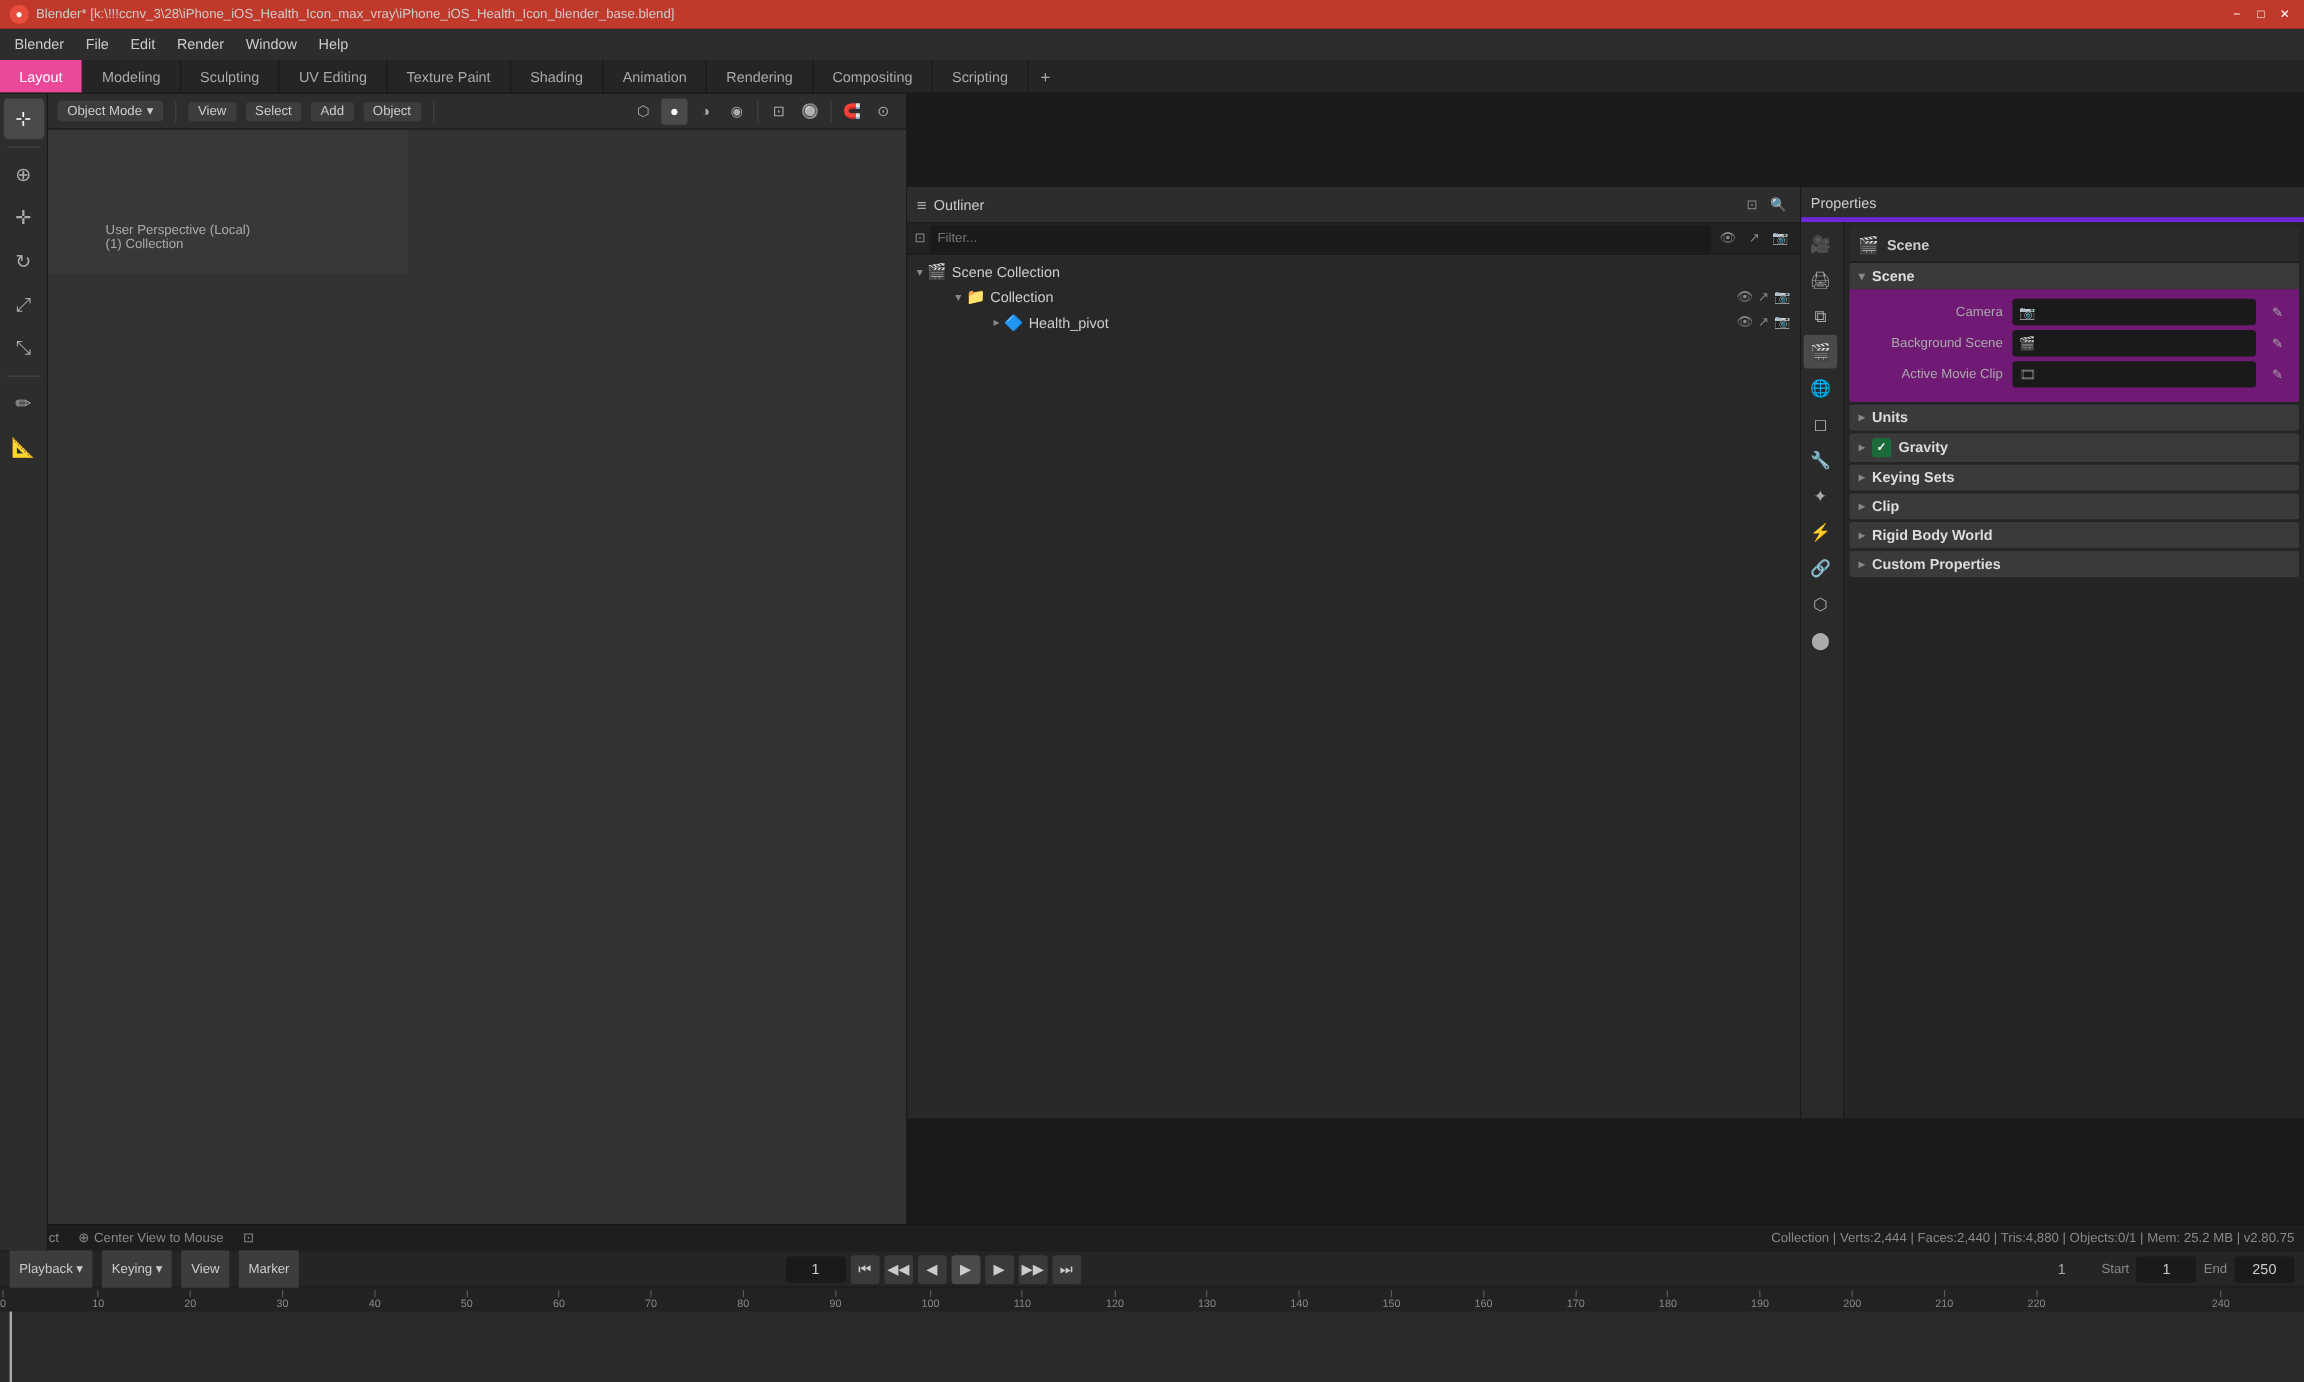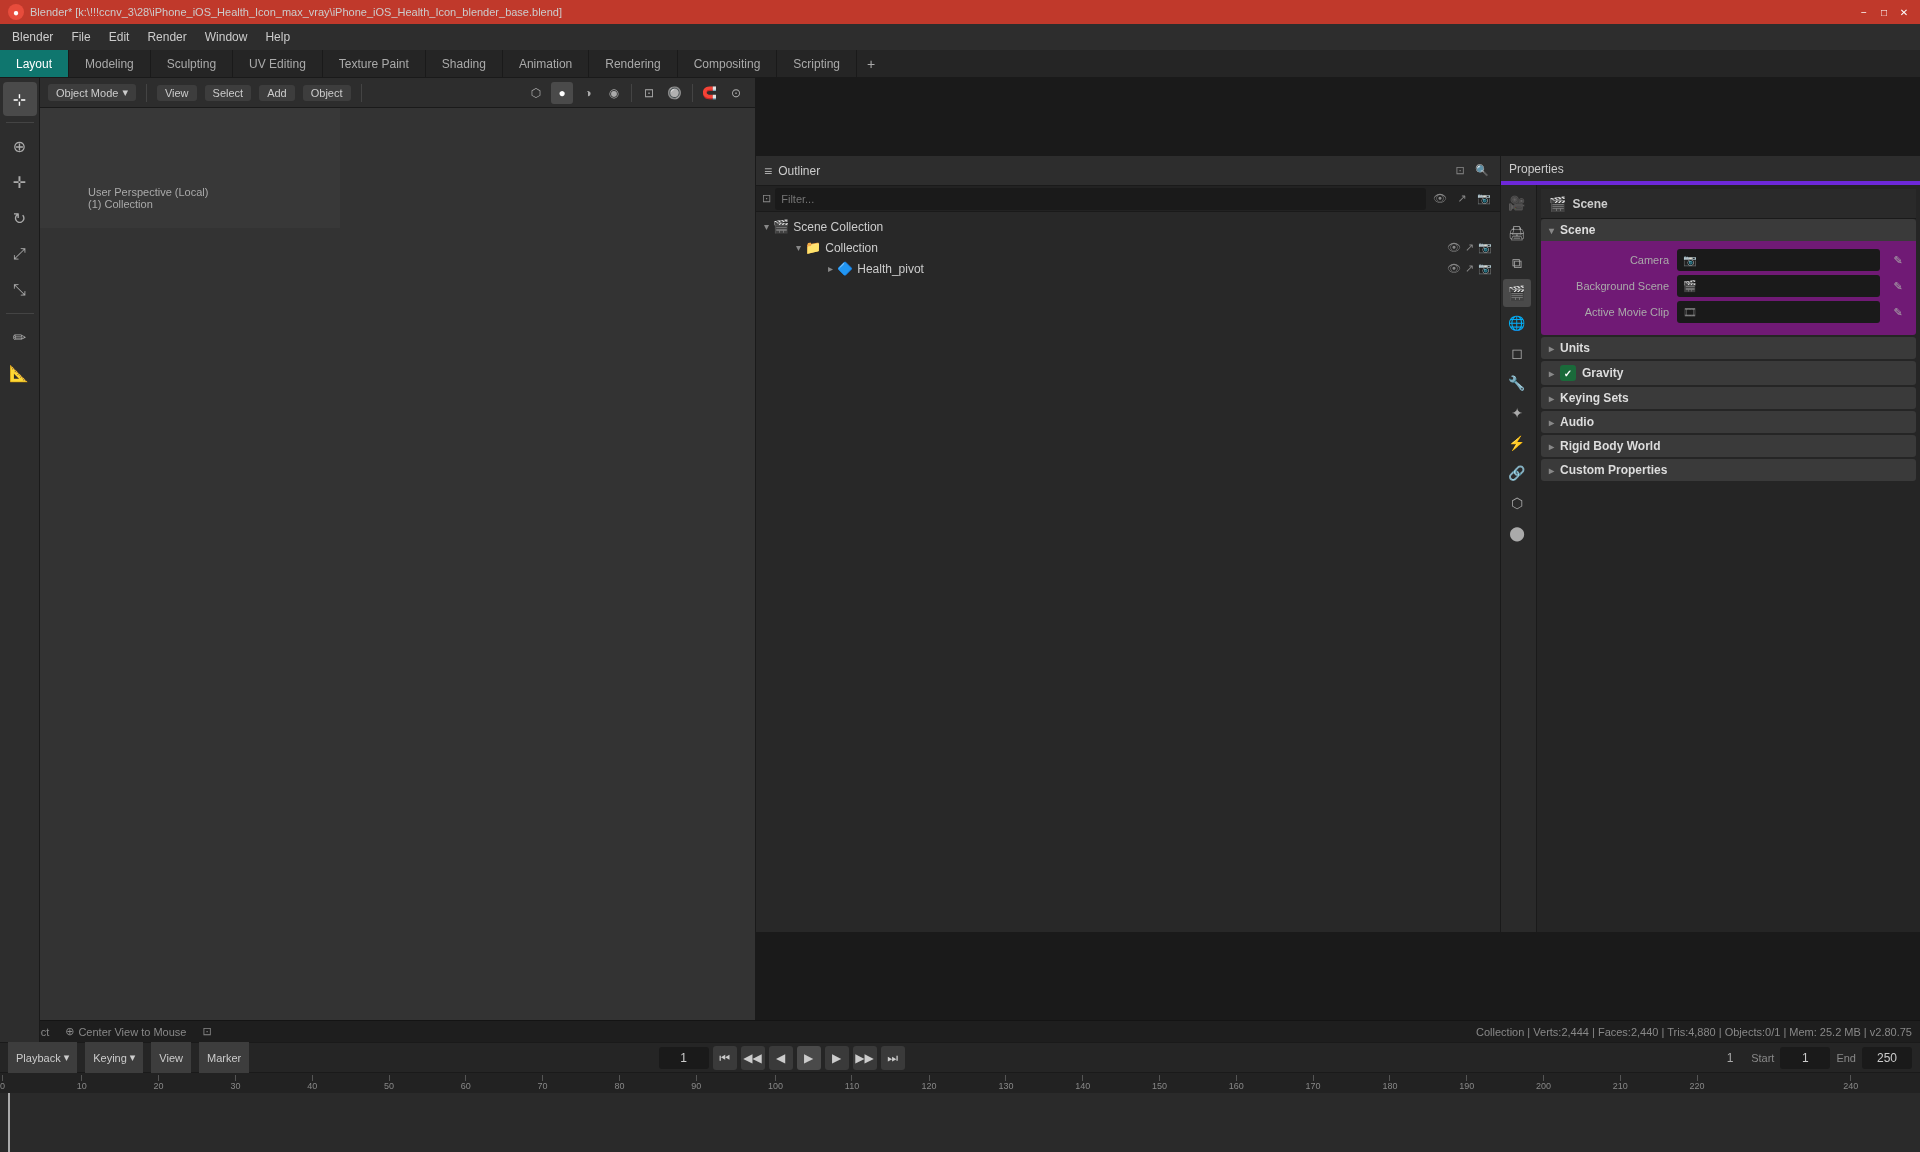--- a/index.html
+++ b/index.html
@@ -98,21 +98,21 @@
     .ws-tab {
       padding: 0 16px;
       display: flex;
       align-items: center;
       cursor: pointer;
       font-size: 12px;
       color: #aaaaaa;
       border-right: 1px solid #1a1a1a;
     }
     .ws-tab.active {
-      background: #0f766e;
+      background: #ec4899;
       color: #ffffff;
     }
     .ws-tab-add {
       padding: 0 10px;
       display: flex;
       align-items: center;
       cursor: pointer;
       color: #aaaaaa;
       font-size: 14px;
     }
@@ -867,21 +867,21 @@
         <div class="prop-section">
           <div class="prop-section-header">
             <span class="prop-section-arrow">▸</span>
             <span>Keying Sets</span>
           </div>
         </div>
 
         <div class="prop-section">
           <div class="prop-section-header">
             <span class="prop-section-arrow">▸</span>
-            <span>Audio</span>
+            <span>Clip</span>
           </div>
         </div>
 
         <div class="prop-section">
           <div class="prop-section-header">
             <span class="prop-section-arrow">▸</span>
             <span>Rigid Body World</span>
           </div>
         </div>
 
@@ -939,21 +939,21 @@
       <div class="tl-ctrl-btn">◀◀</div>
       <div class="tl-ctrl-btn">◀</div>
       <div class="tl-ctrl-btn" style="background:#4a4a4a;">▶</div>
       <div class="tl-ctrl-btn">▶</div>
       <div class="tl-ctrl-btn">▶▶</div>
       <div class="tl-ctrl-btn">⏭</div>
     </div>
 
     <div style="margin-left:auto;display:flex;align-items:center;gap:6px;">
       <span style="color:#aaaaaa;font-size:12px;width:30px;text-align:center;">1</span>
-      <span style="color:#888;font-size:11px;">Start</span>
+      <span style="color:#888;font-size:11px;margin-left:12px;">Start</span>
       <input class="tl-frame-input" type="text" value="1" readonly="" style="">
       <span style="color:#888;font-size:11px;">End</span>
       <input class="tl-frame-input" type="text" value="250" readonly="" style="">
     </div>
   </div>
 
   <div id="timeline-body">
     <div id="timeline-ruler">
 
     <div class="ruler-mark" style="left: 0%;">

